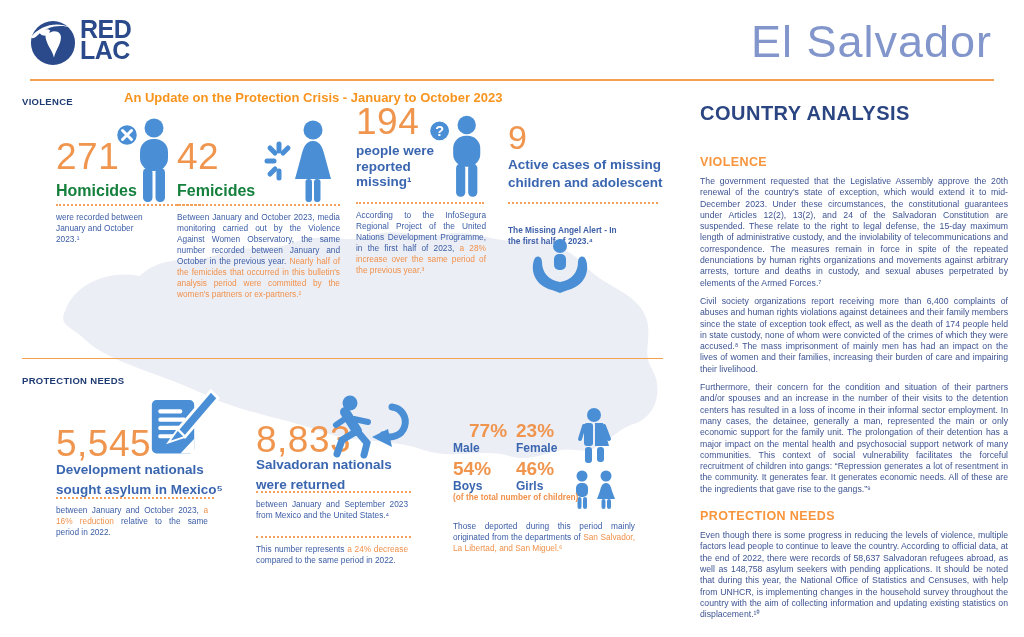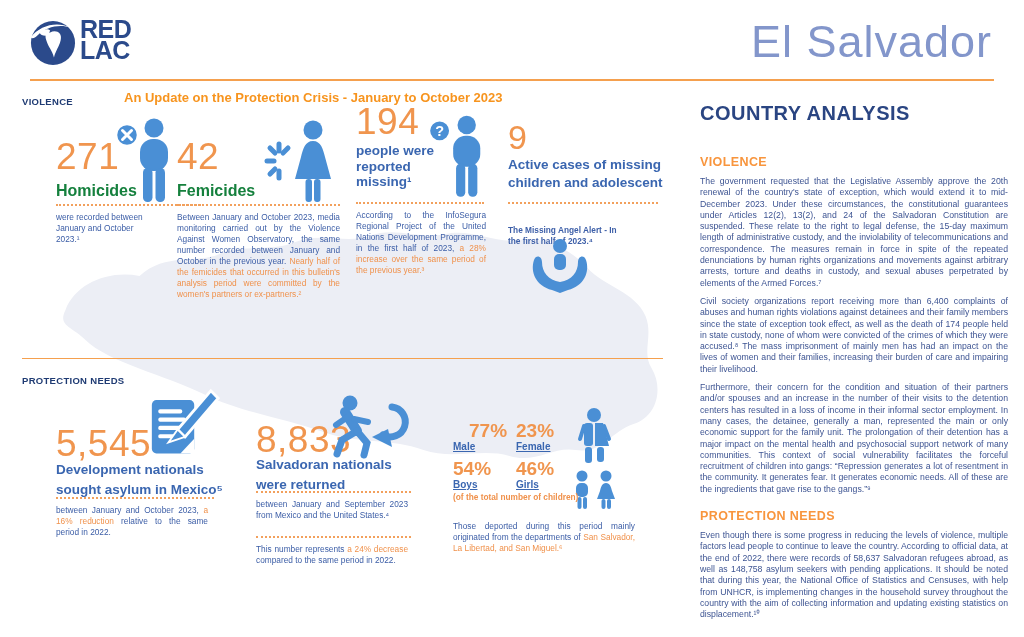--- a/index.html
+++ b/index.html
@@ -26,21 +26,21 @@
   .stat-label-sm { color:#3A66B0; font-weight:700; font-size:13.5px; line-height:15.5px; }
   .stat-label-wide { line-height:20px; }
   .dotted { border-top:2px dotted #F2A05C; height:0; }
   .desc { color:#3B5DA6; font-size:8.3px; line-height:11px; font-weight:500; }
   .desc.just { text-align:justify; }
   .desc-bold { color:#3D5FA8; font-weight:700; font-size:8.3px; line-height:11px; }
   .hl { color:#F0914B; }
 
   
   .pct { color:#F0954E; font-weight:700; font-size:19px; }
-  .pct-label { color:#3A66B0; font-weight:700; font-size:10px;text-decoration:underline; }
+  .pct-label { color:#3A66B0; font-weight:700; font-size:12px; }
   .note { color:#F0914B; font-weight:700; font-size:8.3px; }
 
   
   #analysis { position:absolute; left:700px; top:96px; width:308px; }
   .analysis-title { color:#2A4582; font-weight:700; font-size:20px; letter-spacing:0.5px; margin-top:6px; }
   .sub-head { color:#F8953D; font-weight:700; font-size:12.5px; letter-spacing:0.4px; }
   .sub-head.mt1 { margin-top:30px; }
   .sub-head.mt2 { margin-top:14px; }
   .para { color:#3D5492; font-size:8.7px; line-height:11.3px; text-align:justify; margin-top:7px; }
 

